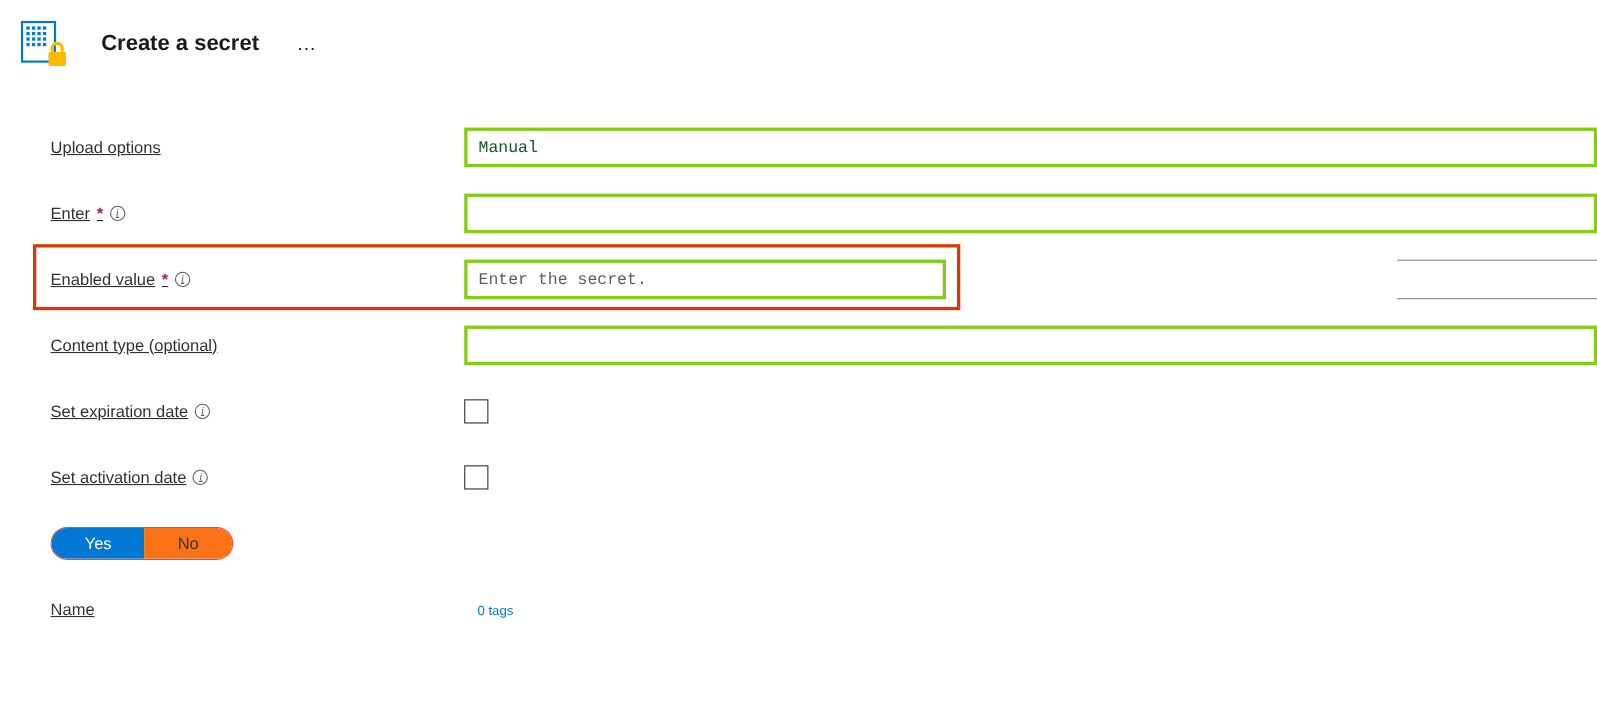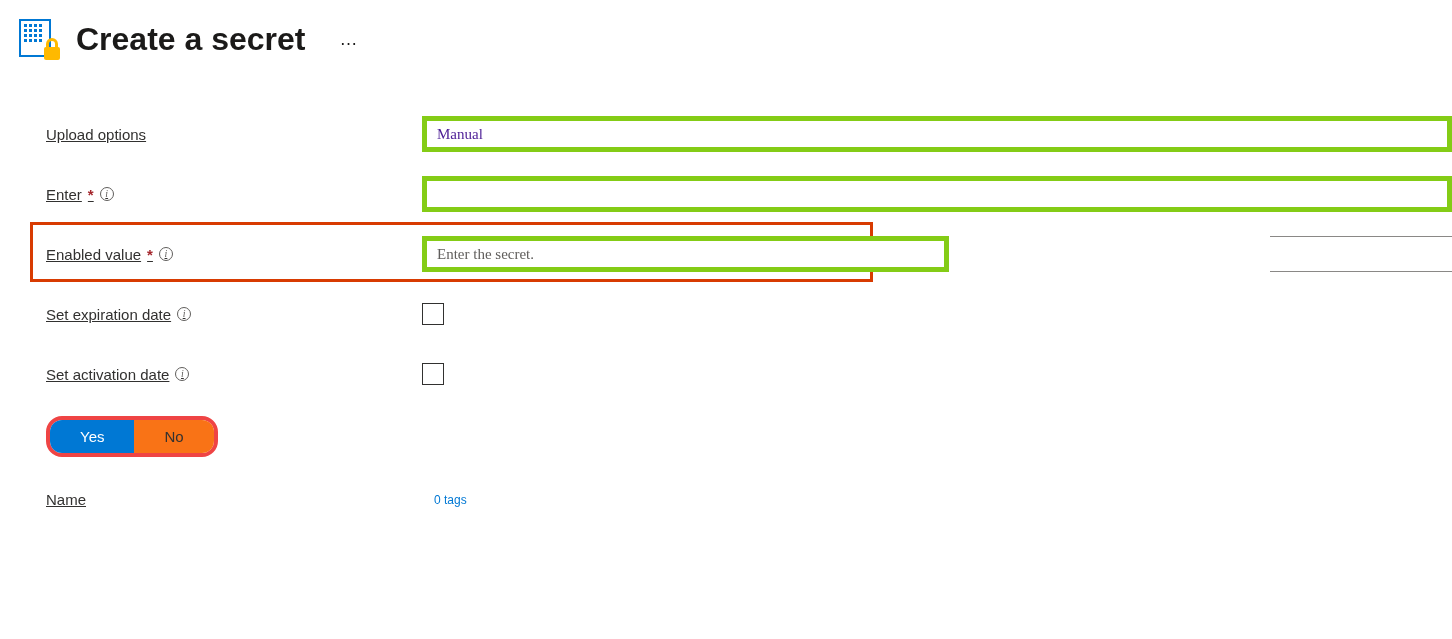--- a/index.html
+++ b/index.html
@@ -20,23 +20,24 @@
       align-items: center;
       gap: 16px;
       margin-bottom: 56px;
     }
     .header-icon {
       width: 42px;
       height: 42px;
       flex-shrink: 0;
     }
     .page-title {
-      font-size: 32px;
+      font-size: 20px;
       font-weight: 600;
       color: #1b1a19;
+      margin-left: 16px;
     }
     .more-dots {
       font-size: 18px;
       color: #1b1a19;
       margin-left: 18px;
       letter-spacing: 2px;
       cursor: pointer;
     }
     .form {
       padding-left: 28px;
@@ -75,48 +76,48 @@
       font-style: italic;
       font-family: Georgia, serif;
       line-height: 1;
     }
     .control-col {
       flex: 1;
     }
     .text-input, .select-input {
       width: 100%;
       height: 36px;
-      border: 5px solid #84cc16;
+      border: 3px solid #84cc16;
       padding: 0 10px;
       font-size: 15px;
-      font-family: Liberation Serif, serif;
+      font-family: Liberation Mono, monospace;
       background: #ffffff;
-      color: #4c1d95;
+      color: #14532d;
     }
     .text-input::placeholder {
       color: #605e5c;
     }
     .select-input {
       display: flex;
       align-items: center;
       cursor: pointer;
     }
     .checkbox {
       width: 22px;
       height: 22px;
       border: 1px solid #323130;
       background: #ffffff;
       cursor: pointer;
     }
     .toggle-pill {
       display: inline-flex;
-      border: 4px solid #ef4444;
+      border: 1px solid #ef4444;
       border-radius: 16px;
       overflow: hidden;
-      height: 41px;
+      height: 30px;
     }
     .toggle-option {
       padding: 0 30px;
       display: flex;
       align-items: center;
       justify-content: center;
       font-size: 15px;
       cursor: pointer;
       background: #f97316;
       color: #323130;
@@ -134,21 +135,21 @@
     .highlight-box {
       position: absolute;
       border: 3px solid #d83b01;
       left: -16px;
       top: -14px;
       width: 843px;
       height: 60px;
       pointer-events: none;
     }
     .secret-row .text-input {
-      width: 527px;
+      width: 438px;
     }
     .secret-extension {
       position: absolute;
       left: 848px;
       right: 0;
       height: 36px;
       border-top: 1px solid #8a8886;
       border-bottom: 1px solid #8a8886;
     }
   </style>
@@ -214,20 +215,28 @@
         <span>Enabled value</span>
         <span class="required">*</span>
         <span class="info-icon">i</span>
       </div>
       <div class="control-col" style="display:flex;position:relative;">
         <input class="text-input" type="text" placeholder="Enter the secret." style="">
         <div class="secret-extension"></div>
       </div>
     </div>
 
+    <div class="form-row">
+      <div class="label-col">
+        <span>Content type (optional)</span>
+      </div>
+      <div class="control-col">
+        <input class="text-input" type="text" value="" style="">
+      </div>
+    </div>
 
     <div class="form-row">
       <div class="label-col">
         <span>Set expiration date</span>
         <span class="info-icon">i</span>
       </div>
       <div class="control-col">
         <div class="checkbox"></div>
       </div>
     </div>

